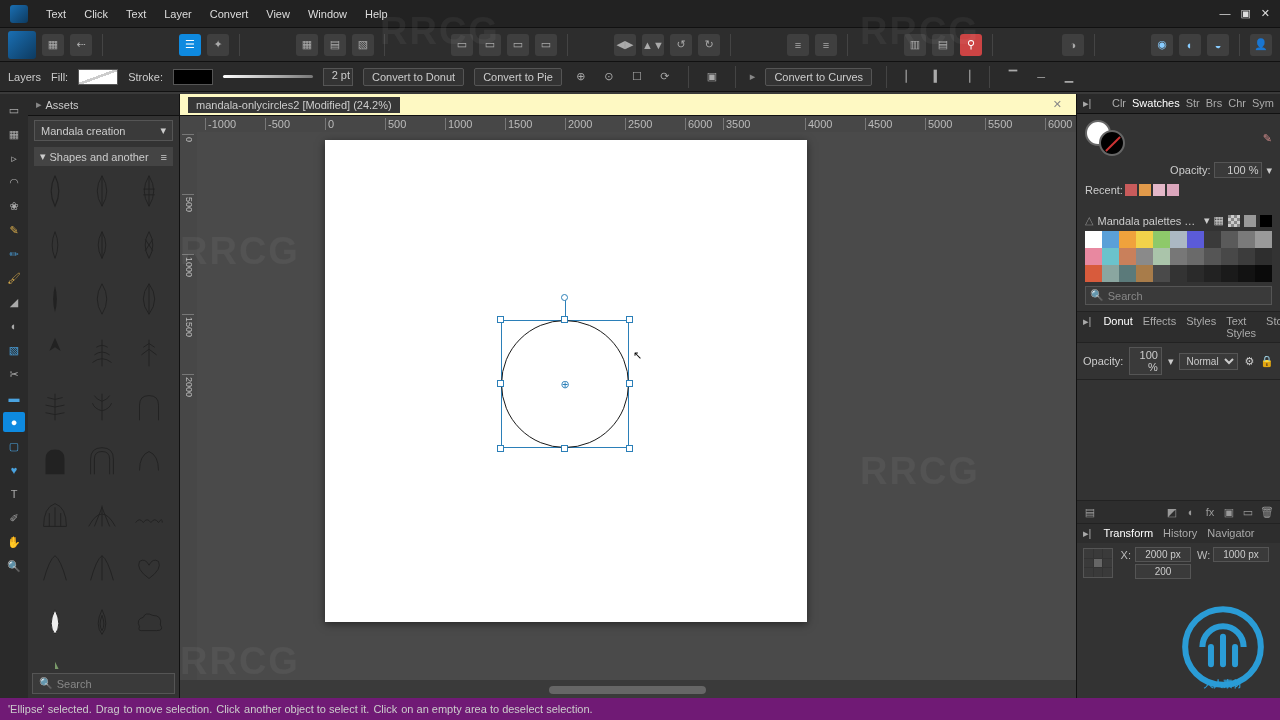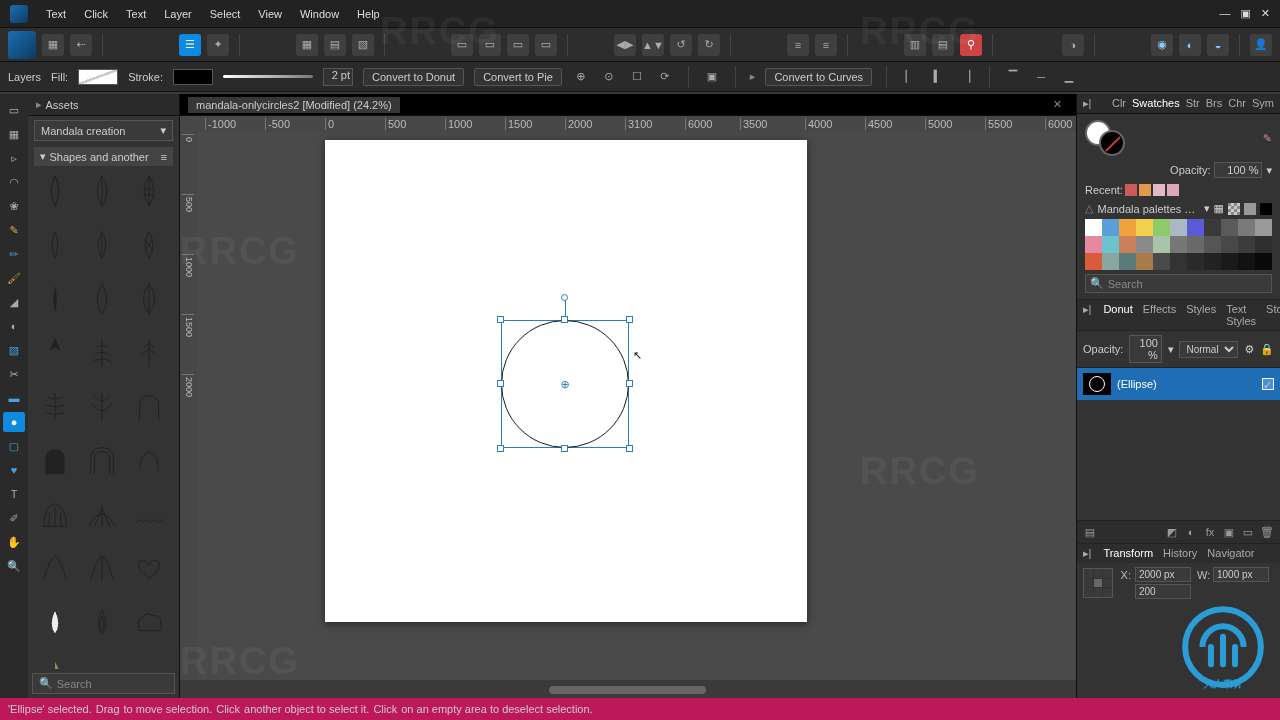--- a/index.html
+++ b/index.html
@@ -41,21 +41,21 @@
 .panel-tab { padding: 4px 8px; background: #2a2a2a; border-bottom: 1px solid #111; display: flex; align-items: center; }
 .panel-tab .arrow { margin-right: 4px; color: #888; }
 .asset-dropdown { margin: 4px 6px; padding: 3px 6px; background: #3a3a3a; border: 1px solid #555; display: flex; justify-content: space-between; align-items: center; }
 .asset-header { margin: 2px 6px; padding: 3px 6px; background: #444; display: flex; align-items: center; gap: 4px; }
 .asset-grid { flex: 1; overflow: hidden; padding: 4px 8px; display: grid; grid-template-columns: repeat(3,1fr); gap: 16px 6px; align-content: start; }
 .asset-item { width: 38px; height: 38px; display: flex; align-items: center; justify-content: center; }
 .asset-item svg { width: 100%; height: 100%; }
 .asset-search { margin: 4px; padding: 3px 6px; background: #3a3a3a; border: 1px solid #555; display: flex; align-items: center; gap: 4px; color: #888; }
 
 
-.doc-tabs { position: absolute; left: 180px; top: 94px; right: 204px; height: 22px; background: #000000; display: flex; align-items: center; padding: 0 8px; border-bottom: 1px solid #111; }
+.doc-tabs { position: absolute; left: 180px; top: 94px; right: 204px; height: 22px; background: #fef9c3; display: flex; align-items: center; padding: 0 8px; border-bottom: 1px solid #111; }
 .doc-tab { padding: 2px 8px; color: #ccc; background: #373737; display: flex; gap: 6px; align-items: center; }
 .doc-close { margin-left: auto; color: #888; padding-right: 6px; }
 
 
 .ruler-h { position: absolute; left: 197px; top: 116px; right: 204px; height: 16px; background: #474747; color: #aaa; font-size: 9px; overflow: hidden; }
 .ruler-h .tick { position: absolute; top: 2px; border-left: 1px solid #777; height: 12px; padding-left: 2px; color: #bbb; }
 .ruler-v { position: absolute; left: 180px; top: 116px; width: 17px; bottom: 40px; background: #474747; }
 .ruler-v .tick { position: absolute; left: 2px; border-top: 1px solid #777; width: 12px; font-size: 9px; color: #bbb; writing-mode: vertical-rl; padding-top: 2px; }
 .canvas-area { position: absolute; left: 197px; top: 132px; right: 204px; bottom: 40px; background: #4a4a4a; overflow: hidden; }
 .artboard { position: absolute; left: 128px; top: 8px; width: 482px; height: 482px; background: #fff; box-shadow: 0 2px 8px rgba(0,0,0,.5); }
@@ -81,21 +81,21 @@
 .rc-tabs span { color: #aaa; cursor: pointer; }
 .rc-tabs .act { color: #fff; }
 .color-panel { padding: 6px 8px; border-bottom: 1px solid #222; }
 .color-row { display: flex; align-items: center; gap: 6px; margin-bottom: 6px; }
 .big-swatch { width: 40px; height: 36px; position: relative; }
 .big-swatch .a { position:absolute; left:0; top:0; width:26px; height:26px; border-radius:50%; background:#fff; border:2px solid #666; }
 .big-swatch .b { position:absolute; right:0; bottom:0; width:26px; height:26px; border-radius:50%; background:#000; border:2px solid #666; }
 .big-swatch .b:after { content:''; position:absolute; left:2px; top:11px; width:20px; height:2px; background:#c33; transform:rotate(-45deg);}  
 .opacity-row { display:flex; justify-content:flex-end; align-items:center; gap:4px; margin-bottom: 6px;}
 .opacity-input { width:48px; background:#3a3a3a; border:1px solid #555; color:#ccc; padding:1px 3px; text-align:right;}
-.recent-row { display:flex; align-items:center; gap:2px; font-size:10px; margin-bottom:4px;}
+.recent-row { display:flex; align-items:center; gap:2px; font-size:10px; margin-bottom:16px;}
 .recent-sw { width:12px; height:12px; }
 .palette-head { display:flex; align-items:center; gap:4px; font-size:10px; padding:2px 0; }
 .palette-head .tri { color:#888;}
 .pal-grid { display:grid; grid-template-columns: repeat(11, 1fr); gap:0; margin-top:2px; margin-bottom:2px;}
 .pal-grid .c { height: 17px; }
 .pal-search { display:flex; align-items:center; gap:4px; background:#3a3a3a; border:1px solid #555; margin-top:4px; padding:2px 4px; color:#888;}
 .layers-panel { display:flex; flex-direction:column; border-bottom:1px solid #222; }
 .layer-tabs { display:flex; gap:10px; padding:3px 6px; background:#2d2d2d; border-bottom:1px solid #222; font-size:10px;}
 .layer-tabs span{ color:#aaa; } .layer-tabs .act{ color:#fff; }
 .layer-opts { display:flex; align-items:center; gap:6px; padding:4px 6px; border-bottom:1px solid #222;}
@@ -109,40 +109,40 @@
 .layer-btns { display:flex; gap:5px; padding:4px 6px; background:#2d2d2d; justify-content:flex-end; border-top:1px solid #222;}
 .layer-btns .b { width:14px; height:14px; color:#999; display:flex; align-items:center; justify-content:center;}
 .transform-panel { padding: 0; }
 .tf-tabs { display:flex; gap:10px; padding:3px 6px; background:#2d2d2d; font-size:10px; }
 .tf-tabs span{color:#aaa;} .tf-tabs .act{color:#fff;}
 .tf-body { padding:4px 6px; display:flex; align-items:center; gap:6px;}
 .tf-anchor { width:30px; height:30px; display:grid; grid-template-columns:repeat(3,1fr); grid-template-rows:repeat(3,1fr); gap:1px; border:1px solid #555;}
 .tf-anchor div { background:#3a3a3a; }
 .tf-fields { display:grid; grid-template-columns: 12px 58px 12px 58px; gap:2px 4px; align-items:center; font-size:10px;}
 .tf-fields span { text-align:right; color:#bbb;}
-.tf-fields input { background:#3a3a3a; border:1px solid #555; color:#ccc; padding:1px 3px; width:56px; font-size:10px;}
-
-
-.statusbar { position:absolute; left:0; right:0; bottom:0; height:22px; background:#be185d; color:#ccc; display:flex; align-items:center; padding:0 8px; gap:4px; font-size:11px;}
+.tf-fields input { background:#3a3a3a; border:1px solid #555; color:#ccc; padding:1px 3px; width:56px; font-size:10px;text-align:center;}
+
+
+.statusbar { position:absolute; left:0; right:0; bottom:0; height:22px; background:#701a75; color:#ccc; display:flex; align-items:center; padding:0 8px; gap:4px; font-size:11px;}
 .statusbar b { font-weight:normal; }
 
 
 .wm { position:absolute; color:rgba(255,255,255,.05); font-size:38px; font-weight:bold; pointer-events:none; letter-spacing:2px;}
 .rrcg-logo { position:absolute; right:14px; bottom:30px; width:86px; height:86px; pointer-events:none; opacity:0.9; }
 </style>
 </head>
 <body>
 
 <div class="menubar">
   <div class="logo"></div>
   <span>Text</span>
   <span>Click</span>
   <span>Text</span>
   <span>Layer</span>
-  <span>Select</span>
+  <span>Convert</span>
   <span>View</span>
   <span>Window</span>
   <span>Help</span>
   <div class="window-controls">
     <span>—</span>
     <span>▣</span>
     <span>✕</span>
   </div>
 </div>
 
@@ -428,23 +428,23 @@
   <div class="tick" style="top:258px">2000</div>
 </div>
 <div class="ruler-h">
   <div class="tick" style="left:8px">-1000</div>
   <div class="tick" style="left:68px">-500</div>
   <div class="tick" style="left:128px">0</div>
   <div class="tick" style="left:188px">500</div>
   <div class="tick" style="left:248px">1000</div>
   <div class="tick" style="left:308px">1500</div>
   <div class="tick" style="left:368px">2000</div>
-  <div class="tick" style="left:428px">3100</div>
+  <div class="tick" style="left:428px">2500</div>
   <div class="tick" style="left:488px">6000</div>
-  <div class="tick" style="left:543px">3500</div>
+  <div class="tick" style="left:526px">3500</div>
   <div class="tick" style="left:608px">4000</div>
   <div class="tick" style="left:668px">4500</div>
   <div class="tick" style="left:728px">5000</div>
   <div class="tick" style="left:788px">5500</div>
   <div class="tick" style="left:848px">6000</div>
 </div>
 
 <div class="canvas-area">
   <div class="artboard"></div>
   <div class="circle-sel">
@@ -559,27 +559,20 @@
       <span>Stock</span>
     </div>
     <div class="layer-opts">
       <span>Opacity:</span>
       <div class="opacity-input" style="width:44px">100 %</div>
         <span>▾</span>
       <select><option>Normal</option></select>
       <span style="margin-left:auto">⚙</span>
       <span>🔒</span>
     </div>
-    <div class="layer-row">
-      <div class="layer-thumb">
-          <div class="e"></div>
-        </div>
-      <div class="layer-name">(Ellipse)</div>
-      <div class="layer-check" style="background:#4a90d9">✓</div>
-    </div>
     <div class="layer-spacer"></div>
     <div class="layer-btns">
       <div class="b" style="margin-right:auto">▤</div>
       <div class="b">◩</div>
       <div class="b">◐</div>
       <div class="b">fx</div>
       <div class="b">▣</div>
       <div class="b">▭</div>
       <div class="b">🗑</div>
     </div>

